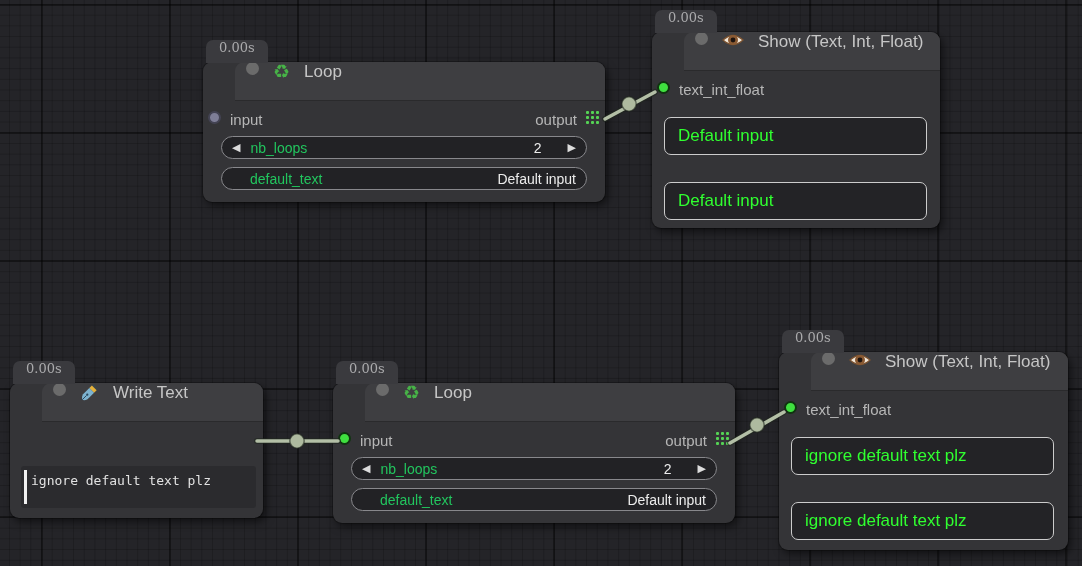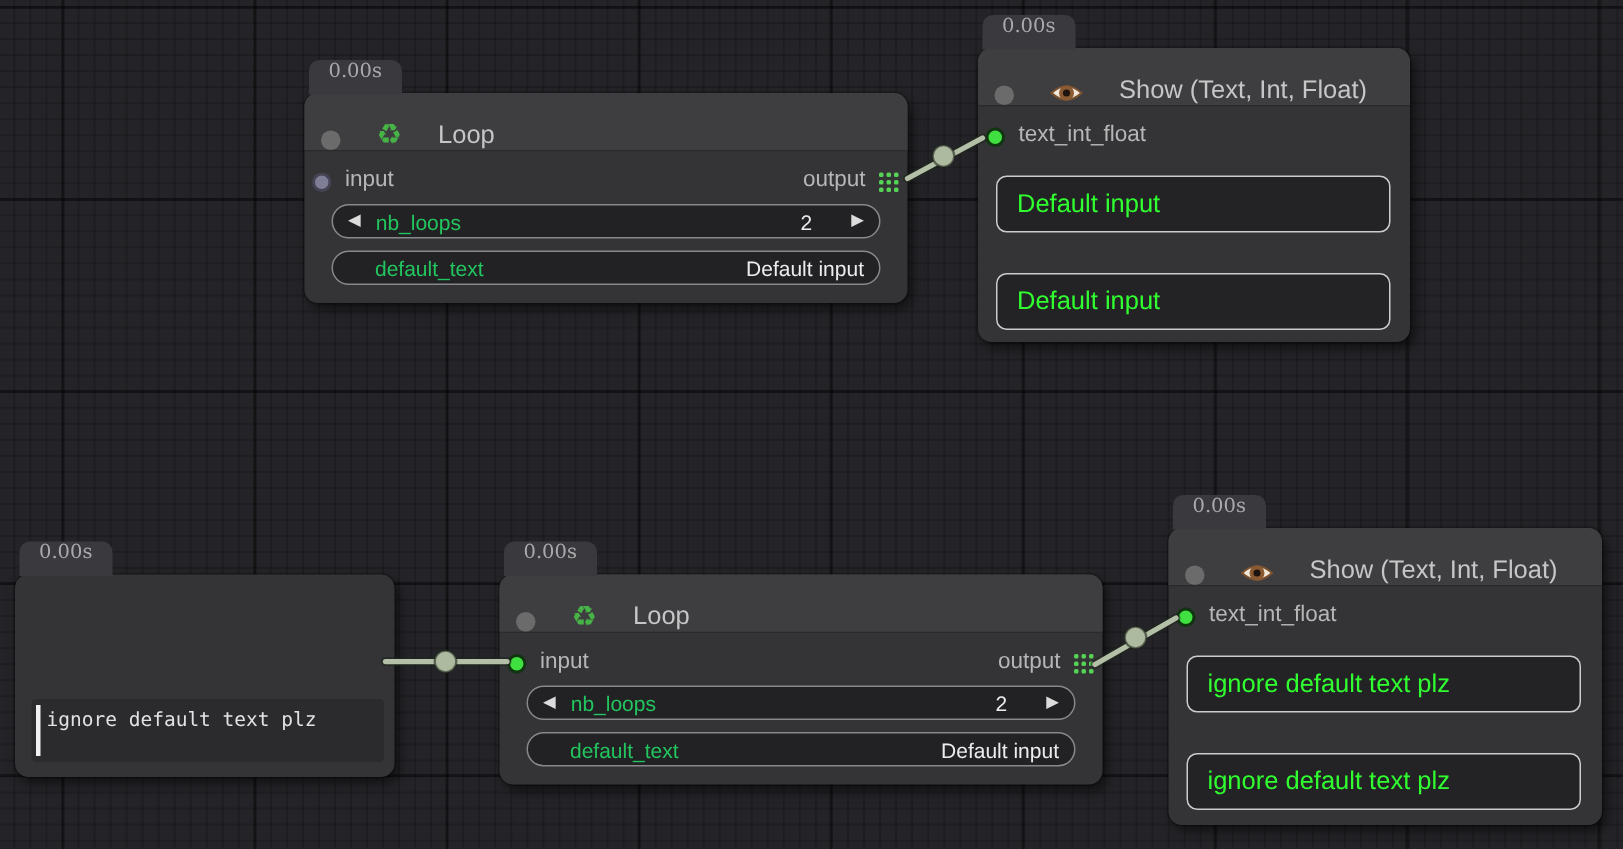--- a/index.html
+++ b/index.html
@@ -14,28 +14,28 @@
     background-size:128px 128px,128px 128px,10.7px 10.7px,10.7px 10.7px;
     background-position:41px 4px;
     font-family:"Liberation Sans",sans-serif;
   }
   .node{position:absolute;background:#343437;border-radius:9px;z-index:1;
         box-shadow:3px 4px 8px rgba(0,0,0,.55), 0 0 0 1px rgba(0,0,0,.25);}
   .badge{position:absolute;top:-22px;left:3px;height:23px;line-height:22px;
          padding:0 13px;background:#3a3a3e;border-radius:7px 7px 0 0;
          color:#aaaaac;font:13px "DejaVu Serif",serif;z-index:0;}
   .header{height:39px;background:#3e3e41;border-radius:9px 9px 0 0;
-          border-bottom:1px solid #2a2a2c;display:flex;align-items:flex-end;
-          gap:24px;padding:0 11px;box-sizing:border-box;}
+          border-bottom:1px solid #2a2a2c;display:flex;align-items:flex-start;
+          gap:14px;padding:0 11px;box-sizing:border-box;margin-left:32px;}
   .collapse-dot{width:13px;height:13px;border-radius:50%;background:#6b6b6b;flex-shrink:0;}
   .title{font-size:17px;color:#c6c6c6;white-space:nowrap;}
   .recycle{color:#47b347;font-size:19px;line-height:19px;}
   .io-row{position:absolute;top:47px;left:5px;right:6px;height:20px;
           display:flex;align-items:center;justify-content:space-between;}
-  .io-group{display:flex;align-items:flex-end;gap:9px;}
+  .io-group{display:flex;align-items:flex-start;gap:9px;}
   .io-group.right{margin-left:auto;}
   .io-label{font-size:15px;color:#b6b6b6;}
   .socket{width:13px;height:13px;border-radius:50%;box-sizing:border-box;flex-shrink:0;}
   .socket.connected{background:#3fe03f;border:2px solid rgba(8,22,8,.85);}
   .socket.idle{background:#7e7e97;border:2px solid rgba(18,18,28,.55);}
   .grid-socket{width:13px;height:13px;display:grid;
                grid-template-columns:repeat(3,3px);grid-template-rows:repeat(3,3px);
                gap:2px;flex-shrink:0;}
   .grid-socket i{background:#55d355;border-radius:1px;}
   .widget{position:absolute;left:18px;right:18px;height:23px;background:#222225;
@@ -120,20 +120,31 @@
         <span class="socket connected"></span>
         <span class="io-label">text_int_float</span>
       </div>
     </div>
     <div class="display-box box1">Default input</div>
     <div class="display-box box2">Default input</div>
   </div>
 
   <div class="node" style="left:10px;top:383px;width:253px;height:135px">
     <div class="badge">0.00s</div>
+    <div class="header">
+      <span class="collapse-dot"></span>
+      <svg class="pen-icon" width="19" height="19" viewBox="0 0 24 24">
+        <path d="M21 9 L23.2 6.8 L17.2 0.8 L15 3 Z" fill="#3a4348"></path>
+        <path d="M15 3 L21 9 L17.8 12.2 L11.8 6.2 Z" fill="#e4b23c"></path>
+        <path d="M11.8 6.2 L17.8 12.2 L9.5 20.5 Q5.5 22.5 2.8 21.2 Q1.5 18.5 3.5 14.5 Z" fill="#7db3d0"></path>
+        <circle cx="9.2" cy="14.8" r="1.4" fill="#27455a"></circle>
+        <path d="M2.8 21.2 L8.2 15.8" stroke="#27455a" stroke-width="1.2" fill="none"></path>
+      </svg>
+      <span class="title">Write Text</span>
+    </div>
     <div class="textarea">
       <span class="caret"></span>
       <span>ignore default text plz</span>
     </div>
   </div>
 
   <div class="node" style="left:333px;top:383px;width:402px;height:140px">
     <div class="badge">0.00s</div>
     <div class="header">
       <span class="collapse-dot"></span>

